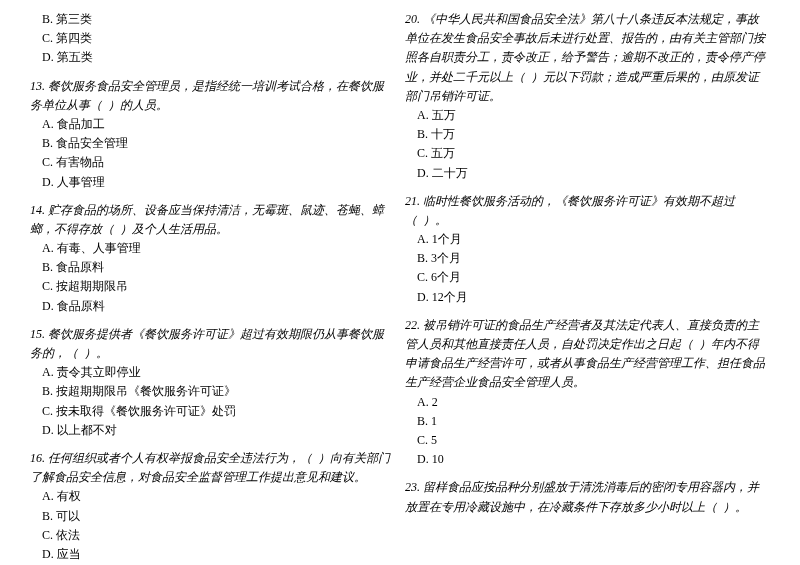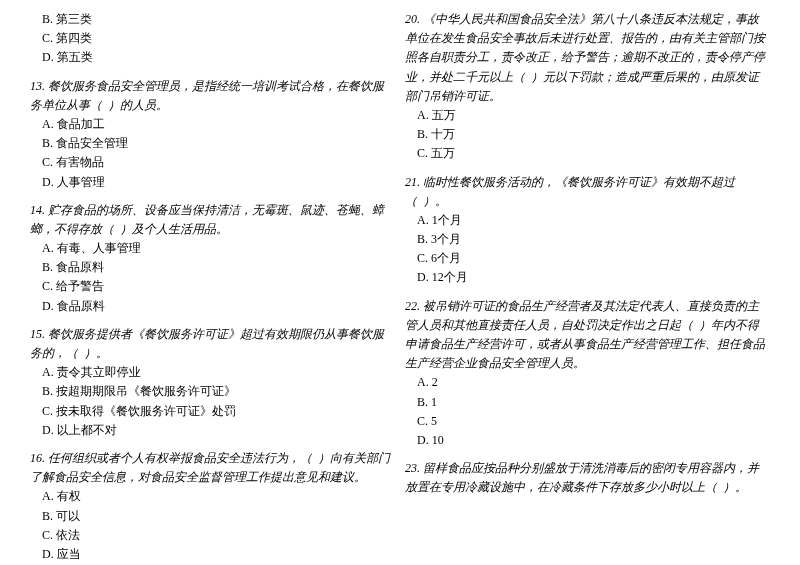--- a/index.html
+++ b/index.html
@@ -58,21 +58,21 @@
         <div class="option">A. 食品加工</div>
         <div class="option">B. 食品安全管理</div>
         <div class="option">C. 有害物品</div>
         <div class="option">D. 人事管理</div>
       </div>
 
       <div class="question-block">
         <div class="question-text">14. 贮存食品的场所、设备应当保持清洁，无霉斑、鼠迹、苍蝇、蟑螂，不得存放（&nbsp;&nbsp;）及个人生活用品。</div>
         <div class="option">A. 有毒、人事管理</div>
         <div class="option">B. 食品原料</div>
-        <div class="option">C. 给予警告</div>
+        <div class="option">C. 按超期期限吊</div>
         <div class="option">D. 食品原料</div>
       </div>
 
       <div class="question-block">
         <div class="question-text">15. 餐饮服务提供者《餐饮服务许可证》超过有效期限仍从事餐饮服务的，（&nbsp;&nbsp;）。</div>
         <div class="option">A. 责令其立即停业</div>
         <div class="option">B. 按超期期限吊《餐饮服务许可证》</div>
         <div class="option">C. 按未取得《餐饮服务许可证》处罚</div>
         <div class="option">D. 以上都不对</div>
       </div>
@@ -88,20 +88,21 @@
     </div>
 
     <div class="column">
 
 
       <div class="question-block">
         <div class="question-text">20. 《中华人民共和国食品安全法》第八十八条违反本法规定，事故单位在发生食品安全事故后未进行处置、报告的，由有关主管部门按照各自职责分工，责令改正，给予警告；逾期不改正的，责令停产停业，并处二千元以上（&nbsp;&nbsp;）元以下罚款；造成严重后果的，由原发证部门吊销许可证。</div>
         <div class="option">A. 五万</div>
         <div class="option">B. 十万</div>
         <div class="option">C. 五万</div>
+        <div class="option">D. 二十万</div>
       </div>
 
       <div class="question-block">
         <div class="question-text">21. 临时性餐饮服务活动的，《餐饮服务许可证》有效期不超过（&nbsp;&nbsp;）。</div>
         <div class="option">A. 1个月</div>
         <div class="option">B. 3个月</div>
         <div class="option">C. 6个月</div>
         <div class="option">D. 12个月</div>
       </div>
 

